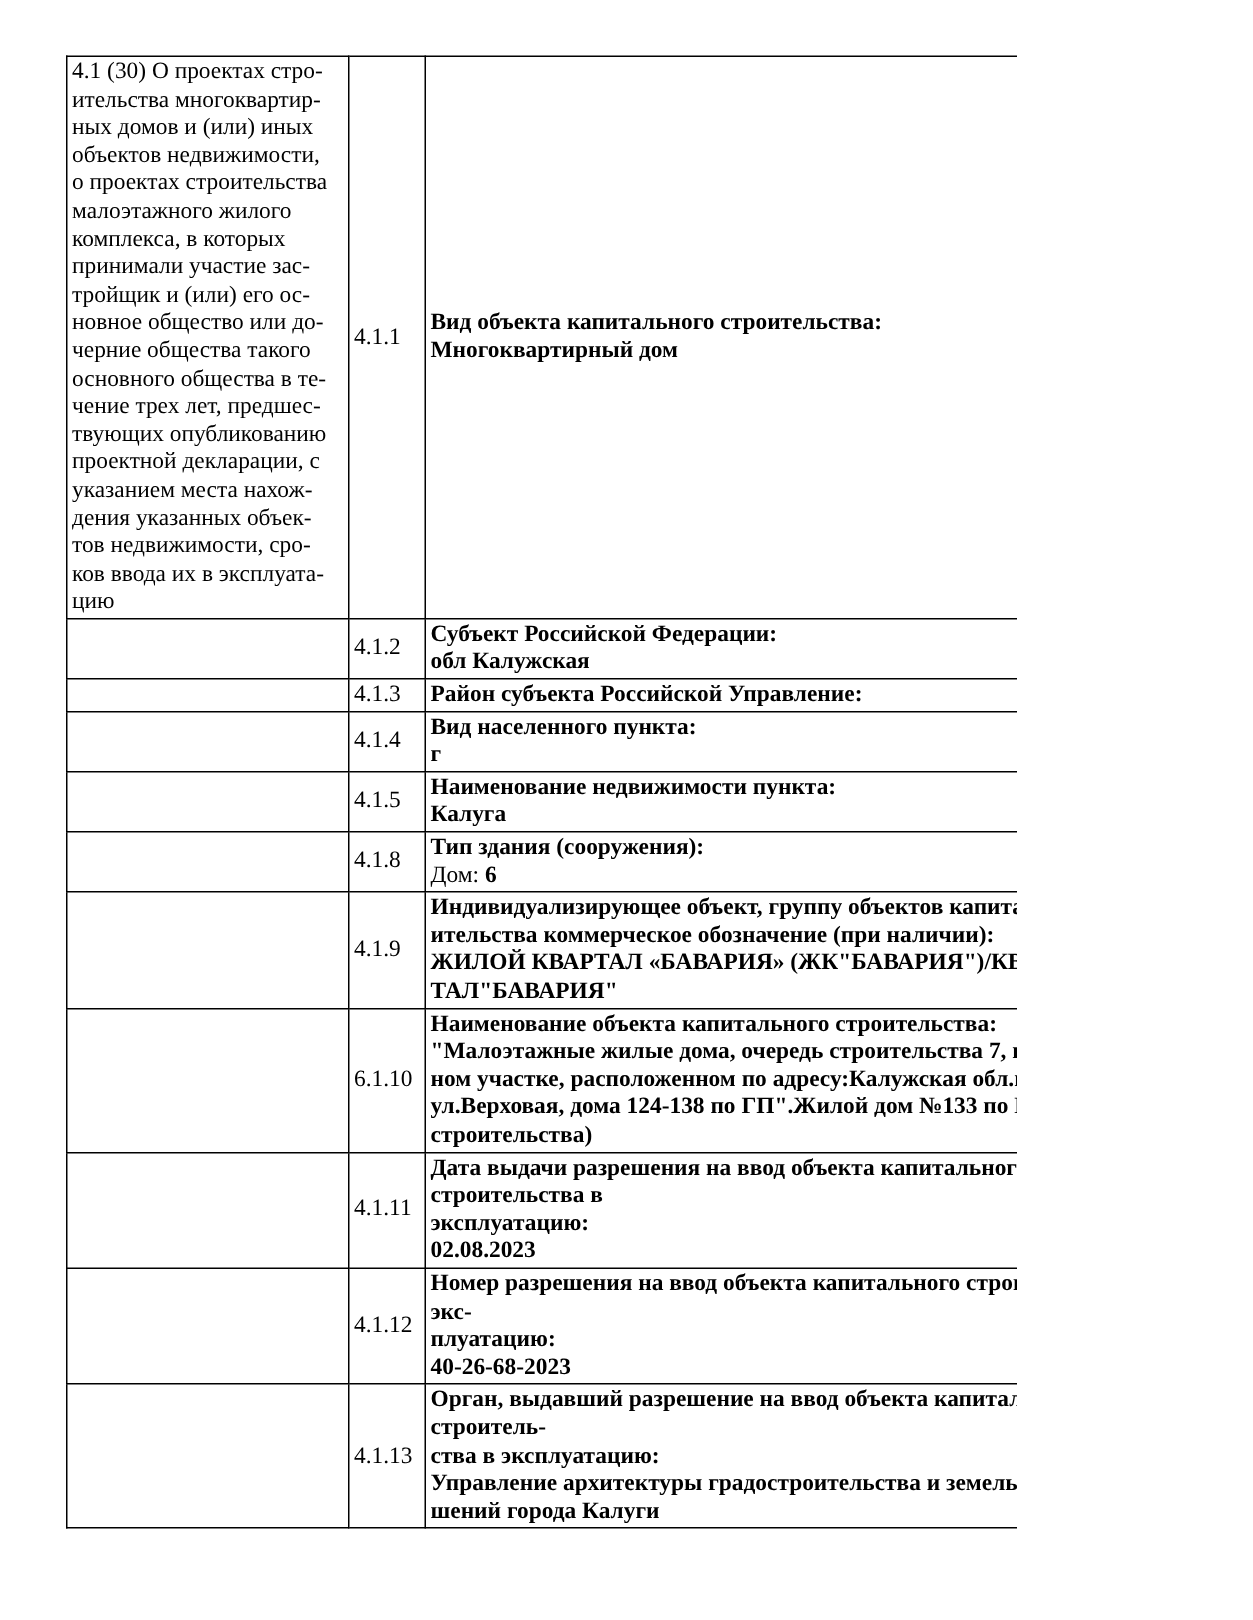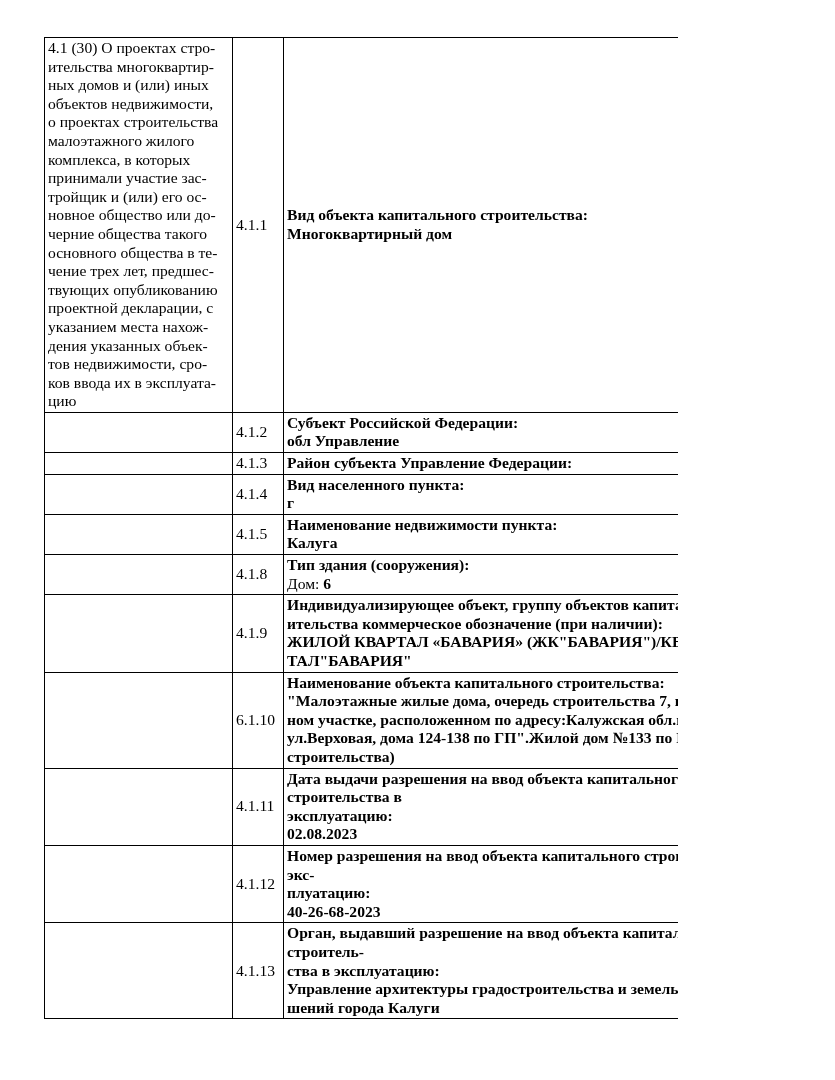--- a/index.html
+++ b/index.html
@@ -93,28 +93,28 @@
         <td class="content-cell">
           <div class="cell-label">Вид объекта капитального строительства:</div>
           <div class="cell-value"><span class="vprefix"></span><span>Многоквартирный дом</span></div>
         </td>
       </tr>
       <tr>
         <td class="desc-cell"></td>
         <td class="num-cell">4.1.2</td>
         <td class="content-cell">
           <div class="cell-label">Субъект Российской Федерации:</div>
-          <div class="cell-value"><span class="vprefix"></span><span>обл Управление</span></div>
+          <div class="cell-value"><span class="vprefix"></span><span>обл Калужская</span></div>
         </td>
       </tr>
       <tr>
         <td class="desc-cell"></td>
         <td class="num-cell">4.1.3</td>
         <td class="content-cell">
-          <div class="cell-label">Район субъекта Управление Федерации:</div>
+          <div class="cell-label">Район субъекта Российской Управление:</div>
           <div class="cell-value"><span class="vprefix"></span><span></span></div>
         </td>
       </tr>
       <tr>
         <td class="desc-cell"></td>
         <td class="num-cell">4.1.4</td>
         <td class="content-cell">
           <div class="cell-label">Вид населенного пункта:</div>
           <div class="cell-value"><span class="vprefix"></span><span>г</span></div>
         </td>

